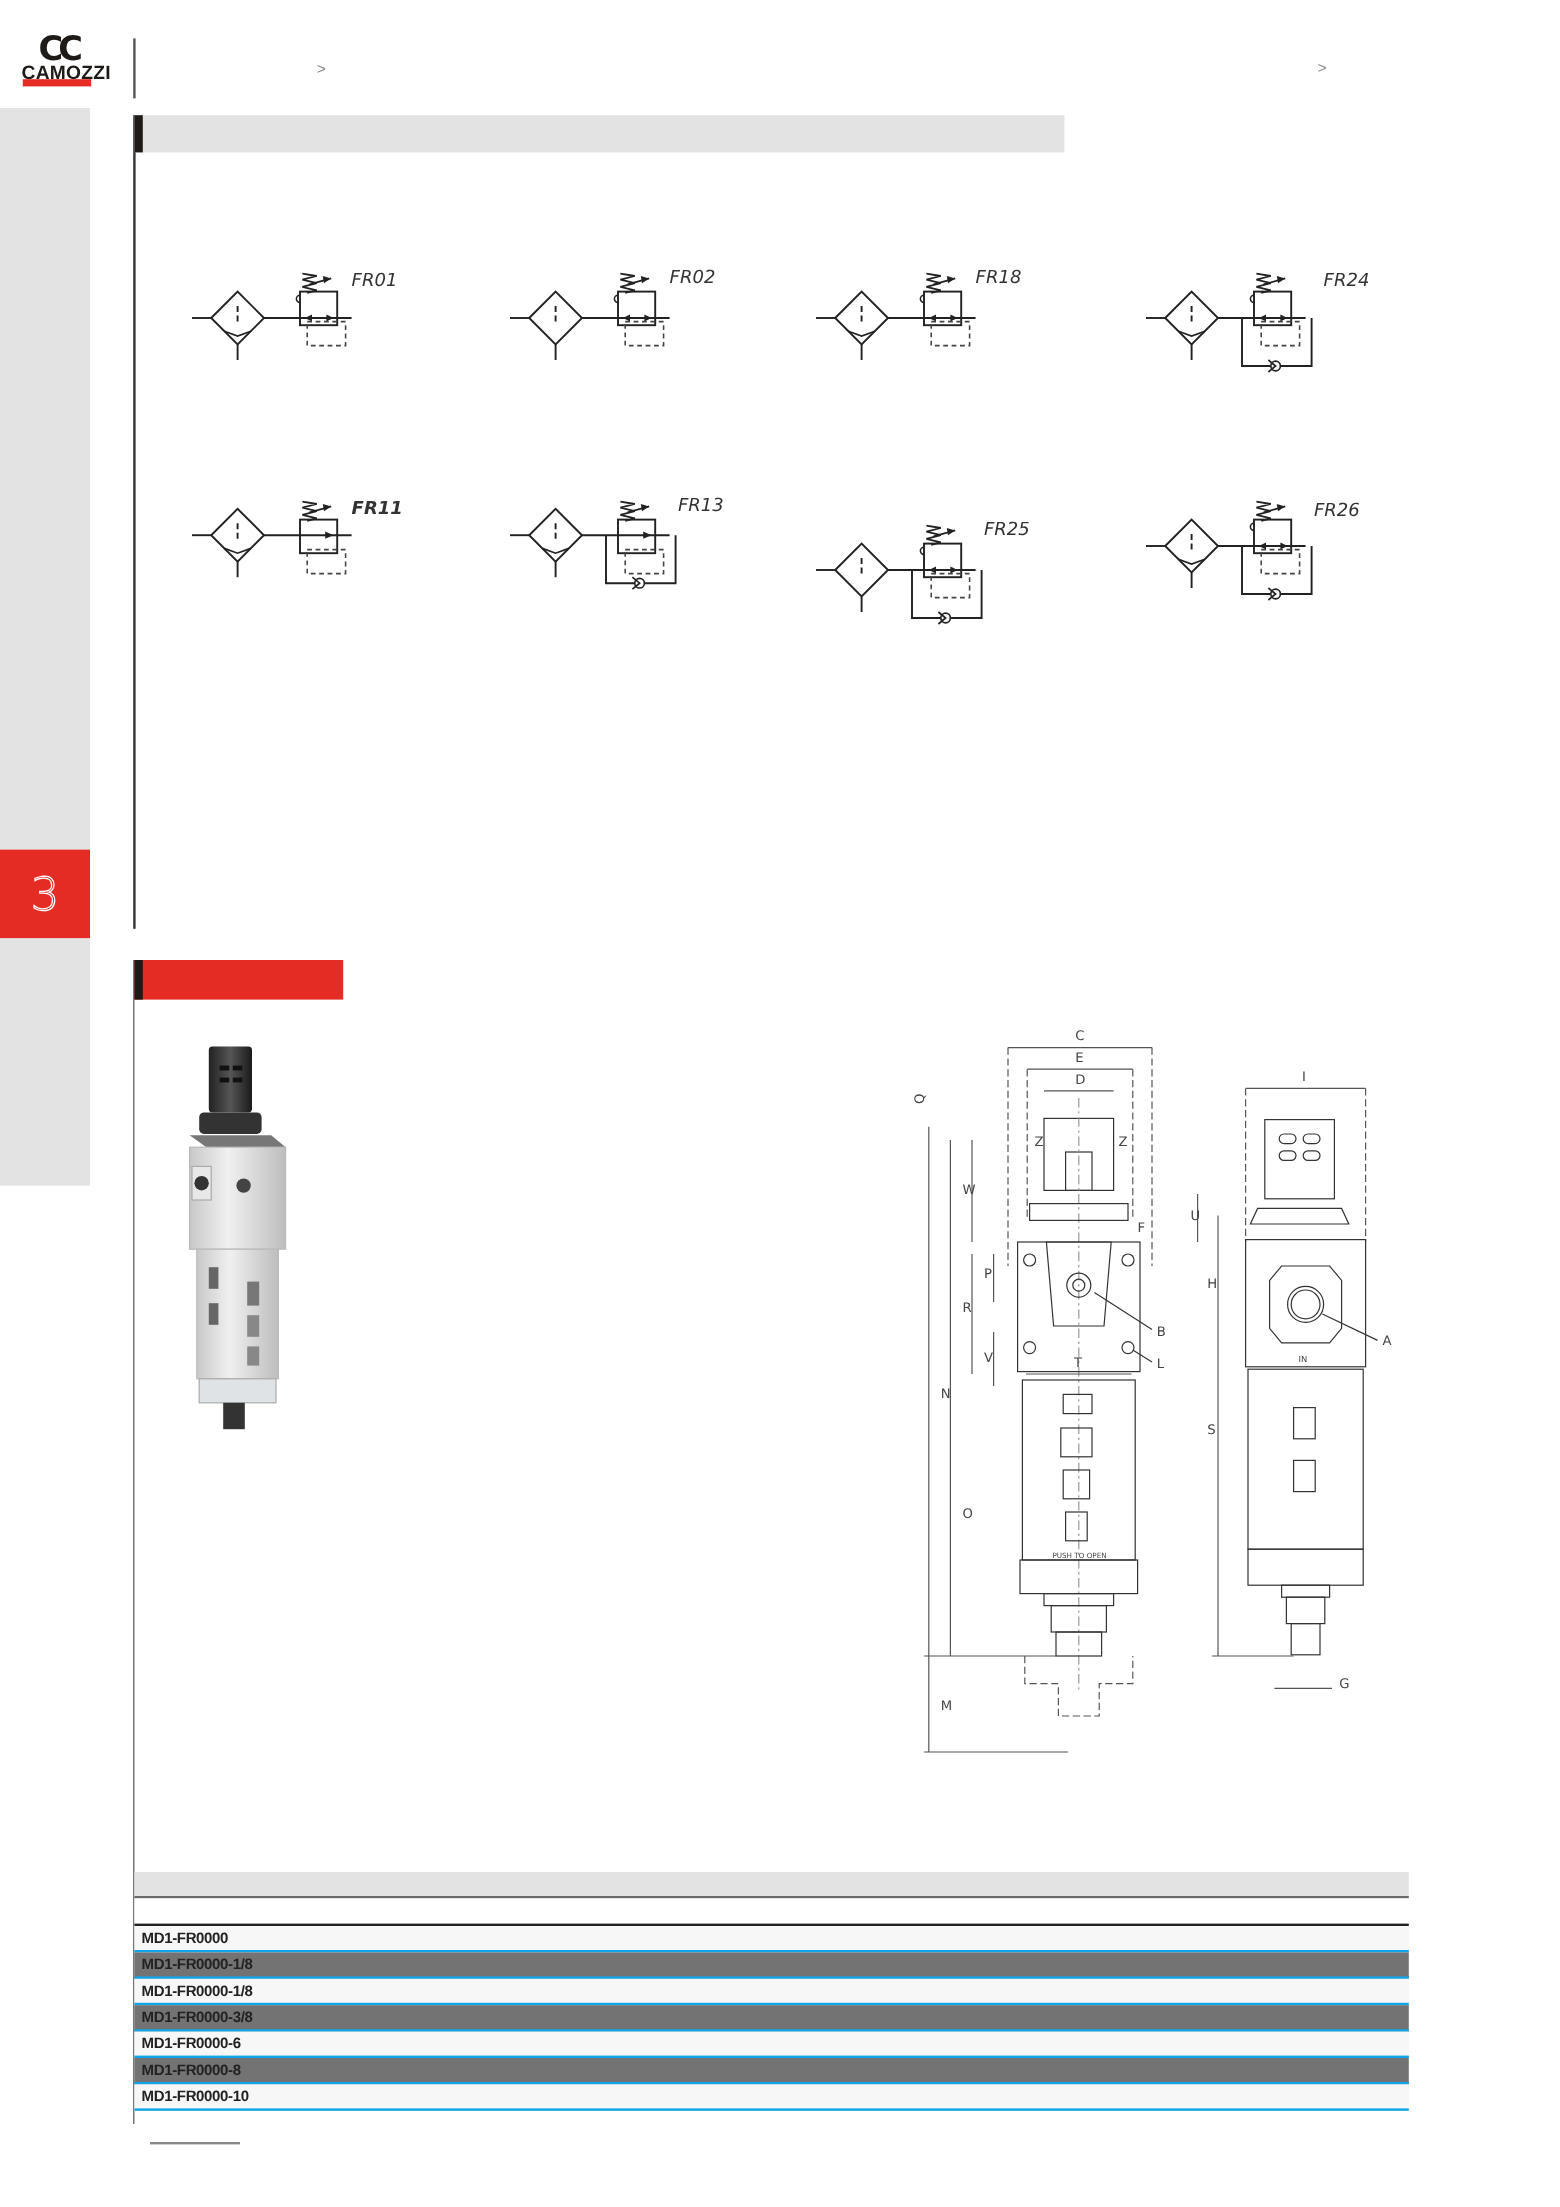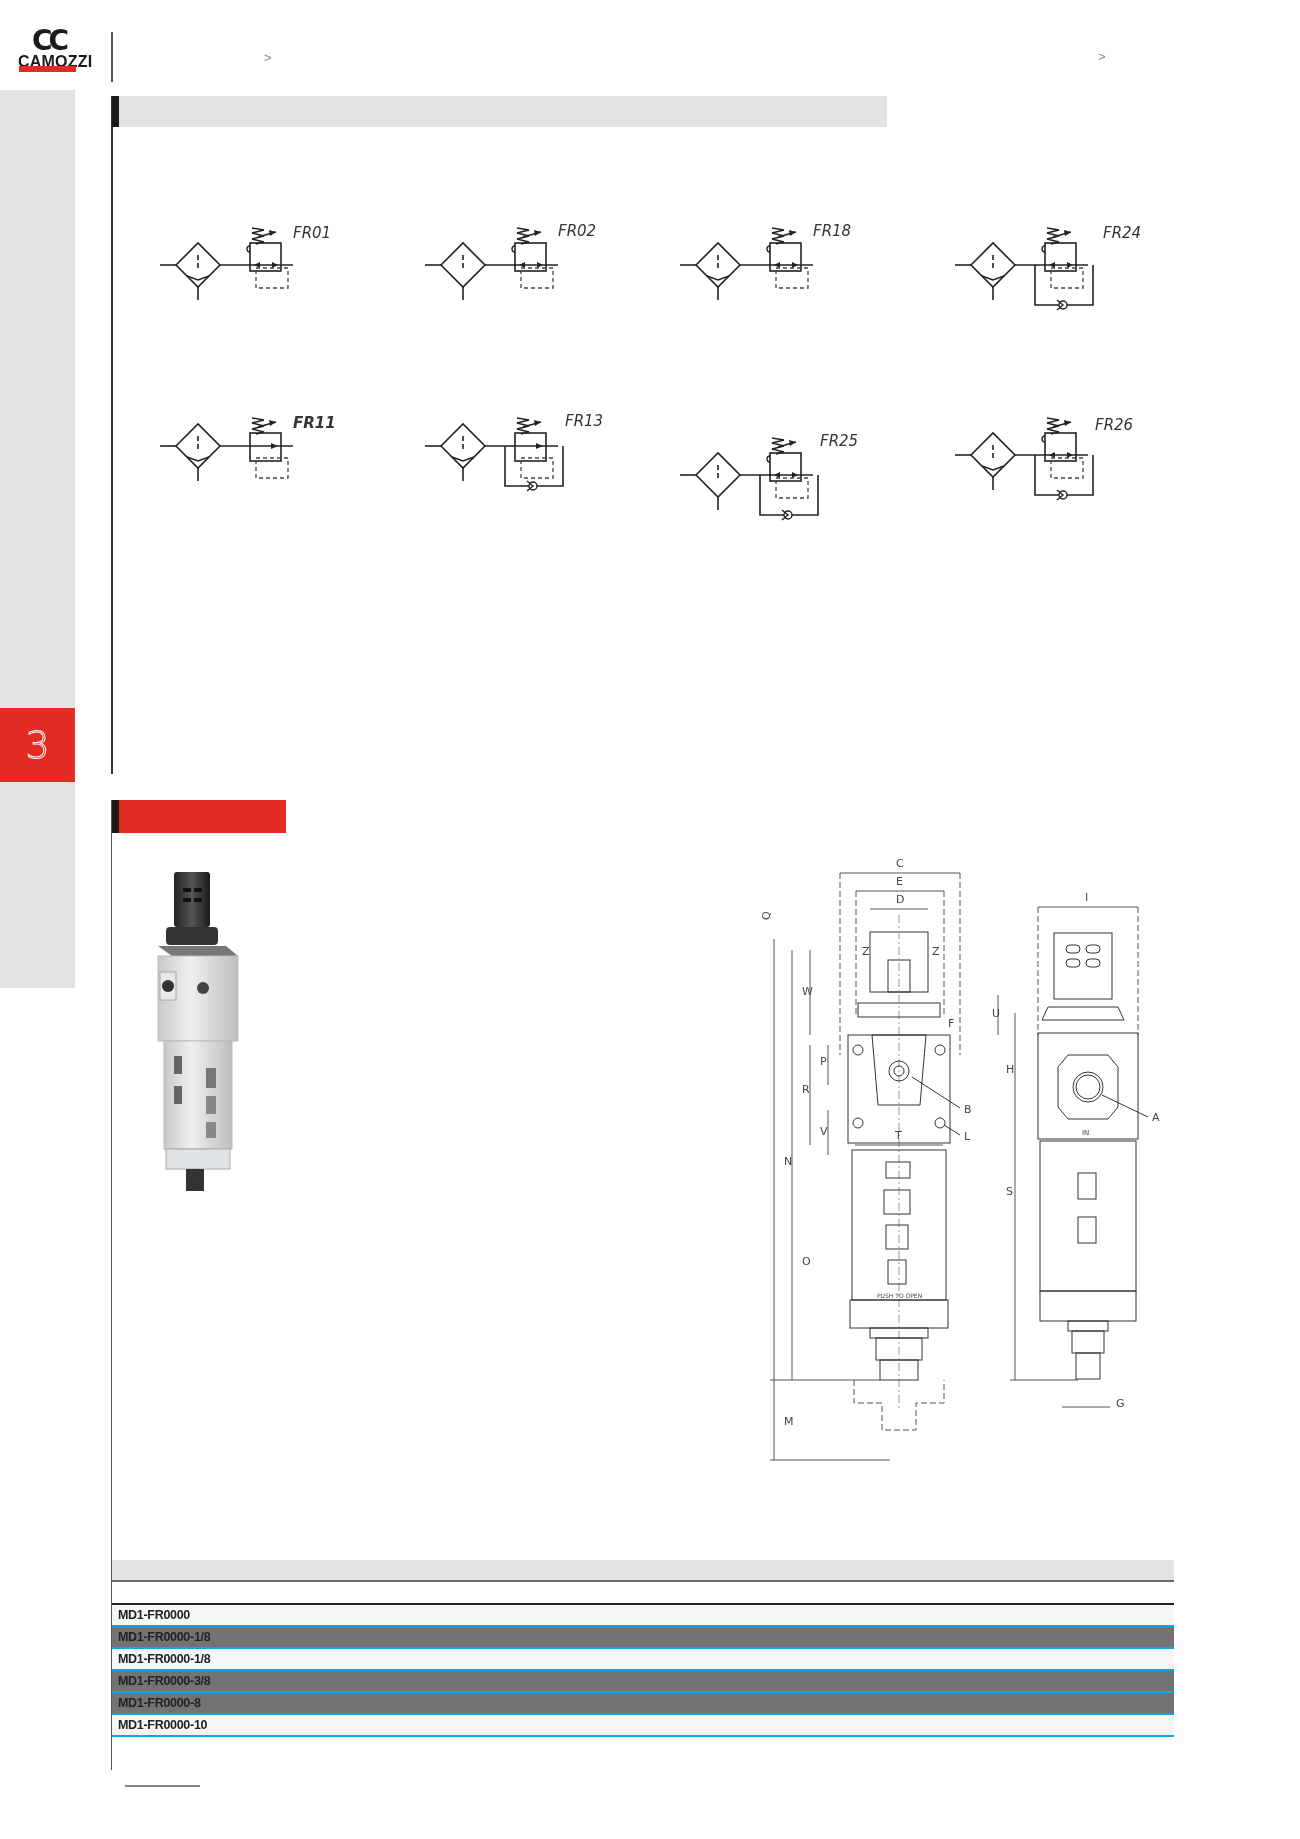--- a/index.html
+++ b/index.html
@@ -312,17 +312,18 @@
   </svg>
 </div>
 
 <div class="abs table">
   <div class="thead"></div>
   <div class="tsub"></div>
   <div class="trow odd">MD1-FR0000</div>
   <div class="trow even">MD1-FR0000-1/8</div>
   <div class="trow odd">MD1-FR0000-1/8</div>
   <div class="trow even">MD1-FR0000-3/8</div>
+  <div class="trow odd">MD1-FR0000-6</div>
   <div class="trow even">MD1-FR0000-8</div>
   <div class="trow odd">MD1-FR0000-10</div>
 </div>
 
 <div class="abs footer-rule"></div>
 
 </body></html>

